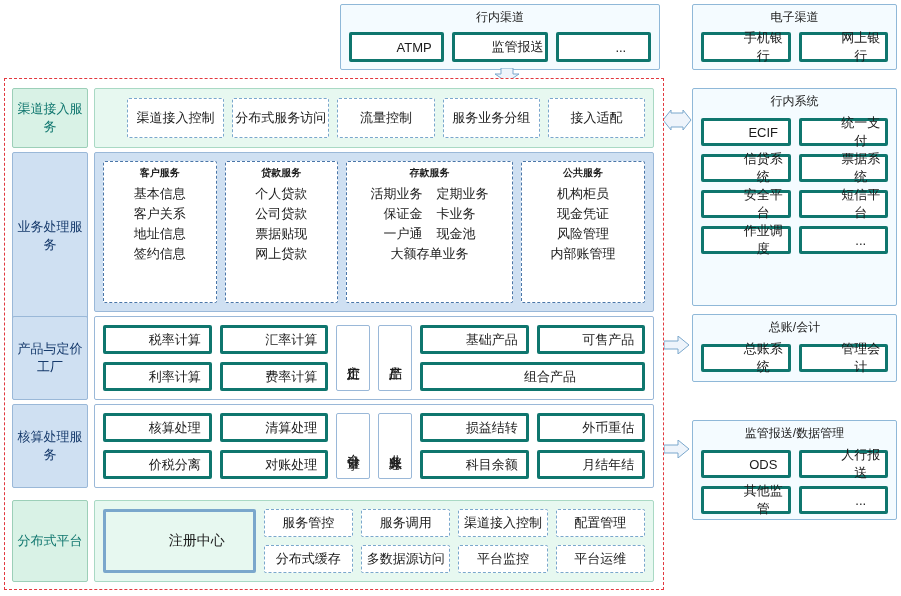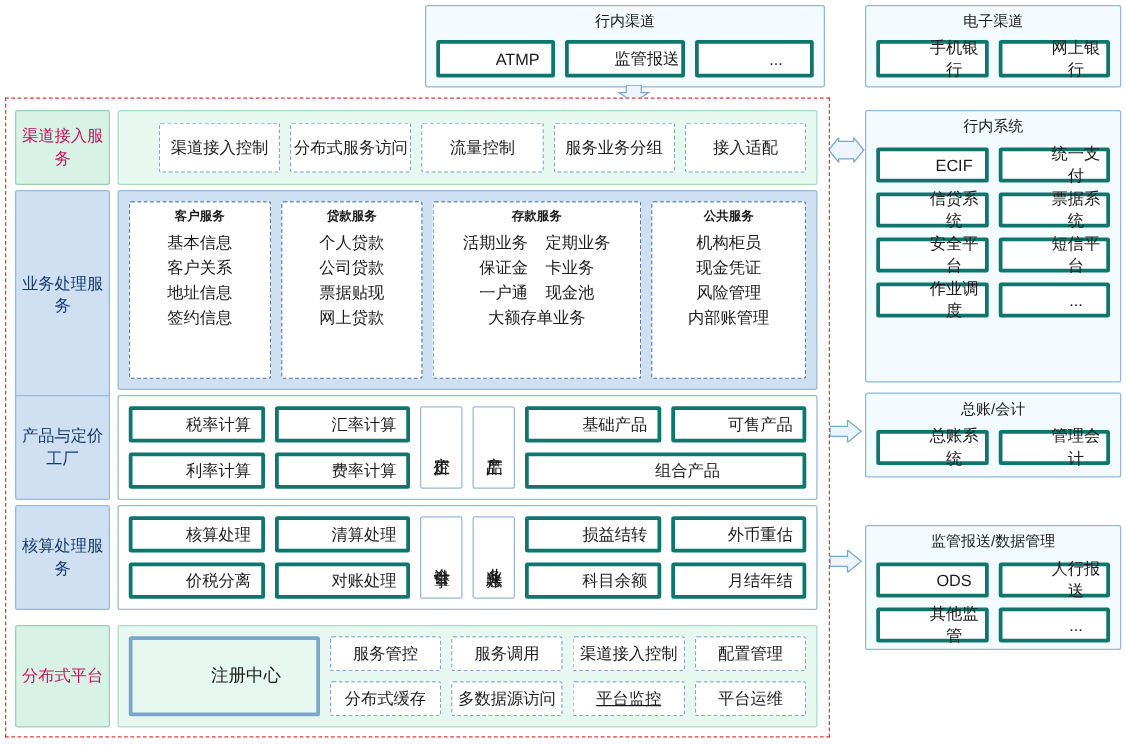--- a/index.html
+++ b/index.html
@@ -47,21 +47,21 @@
     border:1px solid #9ab8d8;
     background:#cfe0f2;
     display:flex;align-items:center;justify-content:center;
     text-align:center;
     color:#15396b;
     font-size:13px;
     line-height:1.35;
     border-radius:2px;
     box-sizing:border-box;
   }
-  .layer-label.green{background:#d9f2e6;border-color:#9ccfb8;color:#be185d;}
+  .layer-label.green{background:#d9f2e6;border-color:#9ccfb8;color:#0f766e;}
   .layer-body{
     border:1px solid #9ab8d8;
     box-sizing:border-box;
     border-radius:2px;
   }
   .green-body{background:#e7f8f0;border-color:#a9d9c4;}
   .blue-body{background:#cfe0f2;border-color:#9ab8d8;}
   .white-body{background:#ffffff;border-color:#9ab8d8;}
 
   .dash-box{
@@ -282,20 +282,20 @@
     <div style="flex:1;display:flex;flex-direction:column;gap:8px;">
       <div class="dash-box" style="flex:1;">服务管控</div>
       <div class="dash-box" style="flex:1;">分布式缓存</div>
     </div>
     <div style="flex:1;display:flex;flex-direction:column;gap:8px;">
       <div class="dash-box" style="flex:1;">服务调用</div>
       <div class="dash-box" style="flex:1;line-height:1.2;">多数据源访问</div>
     </div>
     <div style="flex:1;display:flex;flex-direction:column;gap:8px;">
       <div class="dash-box" style="flex:1;">渠道接入控制</div>
-      <div class="dash-box" style="flex:1;text-decoration:underline;">平台监控</div>
+      <div class="dash-box" style="flex:1;">平台监控</div>
     </div>
     <div style="flex:1;display:flex;flex-direction:column;gap:8px;">
       <div class="dash-box" style="flex:1;">配置管理</div>
       <div class="dash-box" style="flex:1;">平台运维</div>
     </div>
   </div>
 </div>
 
 </body></html>

